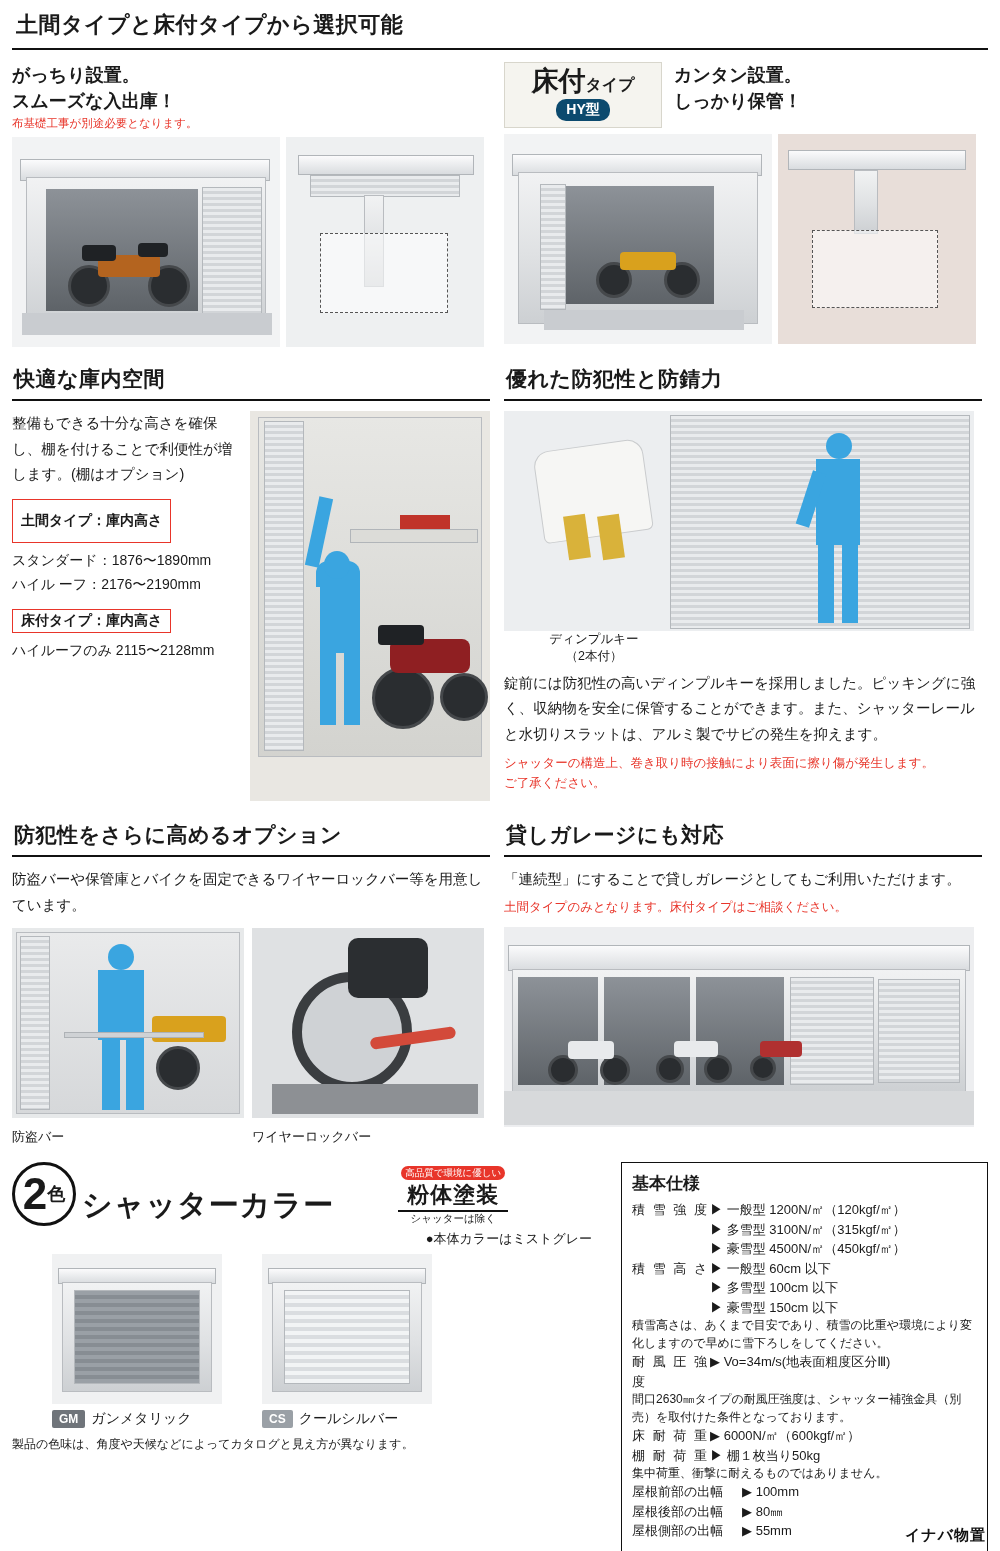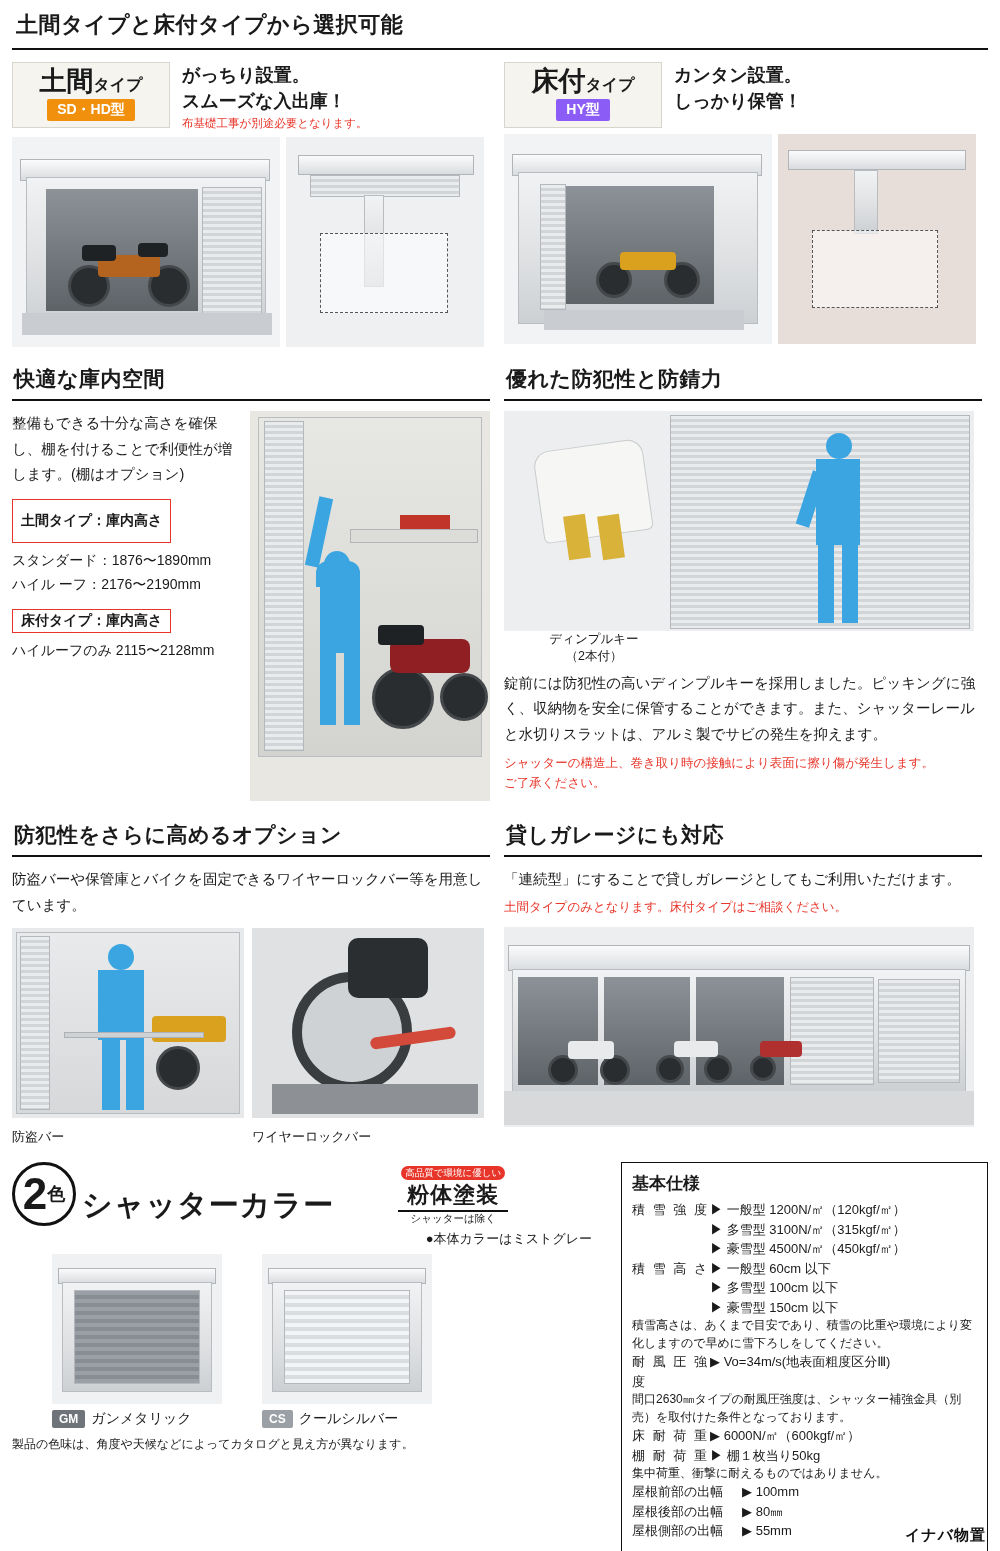--- a/index.html
+++ b/index.html
@@ -32,21 +32,21 @@
     background:#f5f4ef; border:1px solid #d8d6cc; padding:4px 8px 6px 8px;
     text-align:center; width:158px;
   }
   .type-badge .tb-line1 { font-size:27px; font-weight:bold; letter-spacing:0; line-height:1.05; }
   .type-badge .tb-line1 span.small { font-size:16px; }
   .type-badge .tb-model {
     display:inline-block; margin-top:4px; padding:2px 10px;
     font-size:14px; font-weight:bold; color:#fff; border-radius:2px;
   }
   .tb-model.orange { background:#f0900d; }
-  .tb-model.green  { background:#8b5cf6; }
+  .tb-model.green  { background:#0c4a6e;border-radius:10px; }
 
   .badge-caption .line { font-size:18px; font-weight:bold; line-height:1.45; }
   .badge-caption .note { color:#e8352a; font-size:11.5px; margin-top:2px; }
 
   
   .photo { position:relative; overflow:hidden; background:#eceef0; }
 
   .shed {
     position:absolute; border:1px solid #b9bcc0;
     background:linear-gradient(180deg,#f1f2f3 0%,#dfe1e3 55%,#cdd0d3 100%);
@@ -124,26 +124,20 @@
 <body>
 
 <div class="page">
 
   <div class="h-main">土間タイプと床付タイプから選択可能</div>
 
   <div class="top-row">
 
     <div class="top-col">
       <div class="badge-row">
-        <div class="type-badge">
-          <div class="tb-line1">
-            <span>土間</span><span class="small">タイプ</span>
-          </div>
-          <div class="tb-model orange">SD・HD型</div>
-        </div>
         <div class="badge-caption">
           <div class="line">がっちり設置。</div>
           <div class="line">スムーズな入出庫！</div>
           <div class="note">布基礎工事が別途必要となります。</div>
         </div>
       </div>
 
       <div style="display:flex; gap:6px;">
 
         <div class="photo" style="width:268px;height:210px;background:#f2f3f4;">

